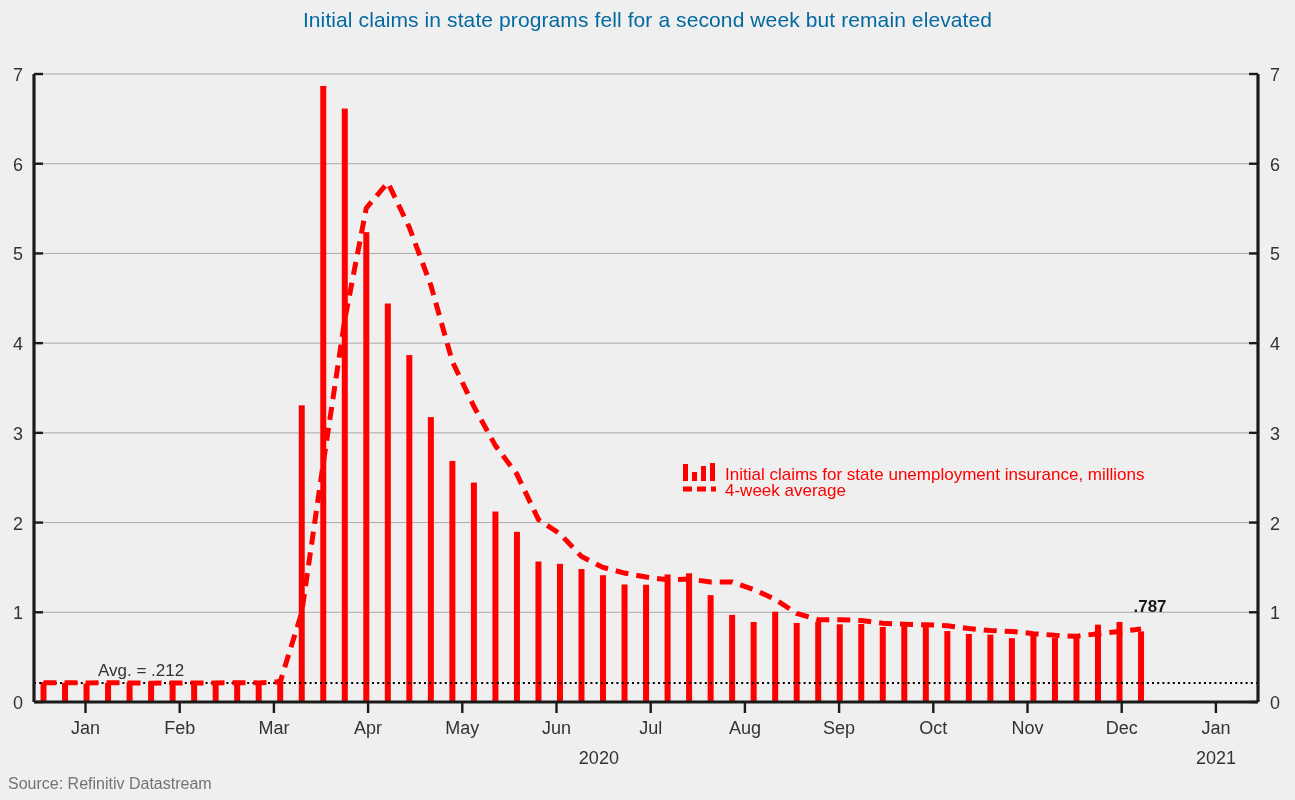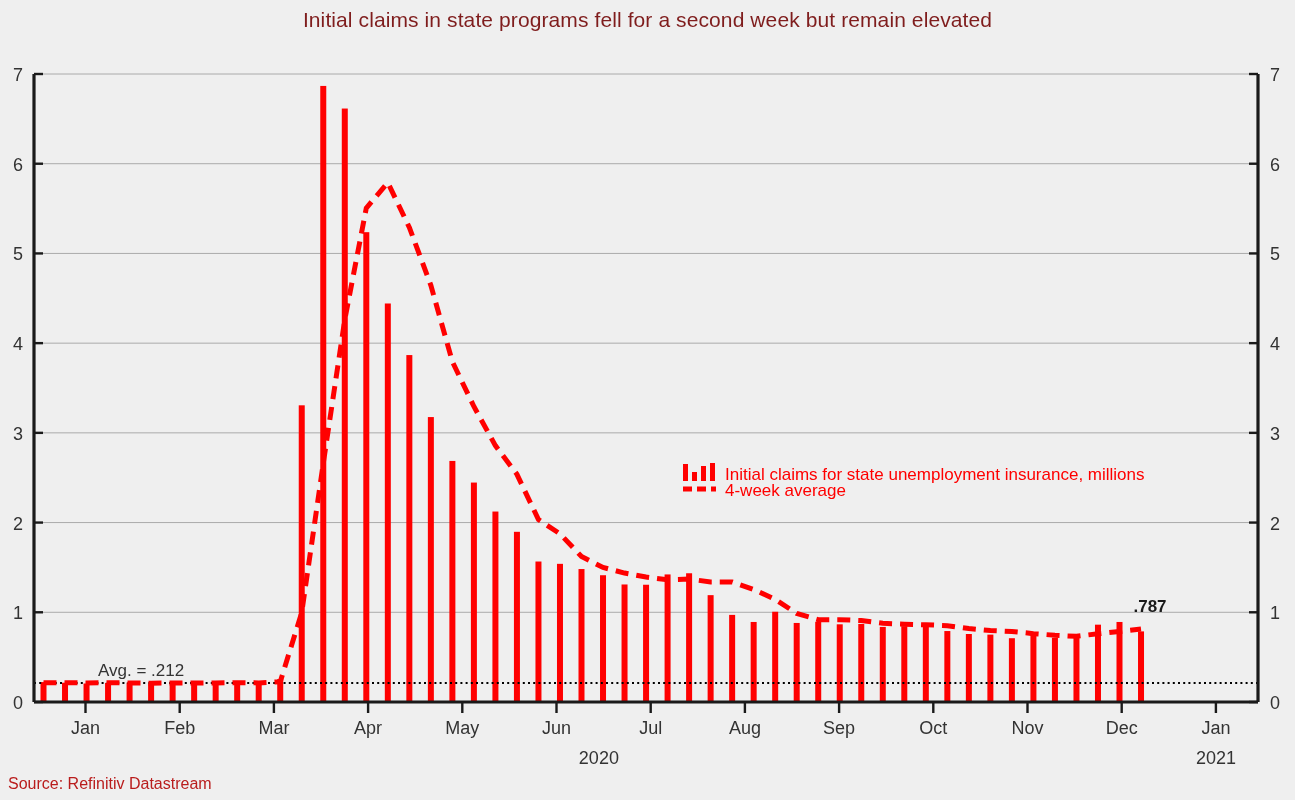--- a/index.html
+++ b/index.html
@@ -18,21 +18,21 @@
     position: absolute;
     inset: 0;
   }
   #chart-title {
     position: absolute;
     top: 8px;
     left: 0;
     width: 1295px;
     text-align: center;
     font-size: 21px;
-    color: #7f1d1d;
+    color: #0369a1;
     letter-spacing: 0.1px;
   }
   #plot-svg {
     position: absolute;
     top: 0;
     left: 0;
   }
   .axis-tick-label {
     font-size: 18px;
     fill: #333333;
@@ -64,21 +64,21 @@
   }
   .legend-text {
     font-size: 17px;
     font-family: "Liberation Sans", sans-serif;
   }
   #source-note {
     position: absolute;
     left: 8px;
     top: 775px;
     font-size: 16px;
-    color: #b91c1c;
+    color: #737373;
   }
 </style>
 </head>
 <body>
 
 <div id="chart-root">
 
   <div id="chart-title">Initial claims in state programs fell for a second week but remain elevated</div>
 
   <svg id="plot-svg" width="1295" height="800">

